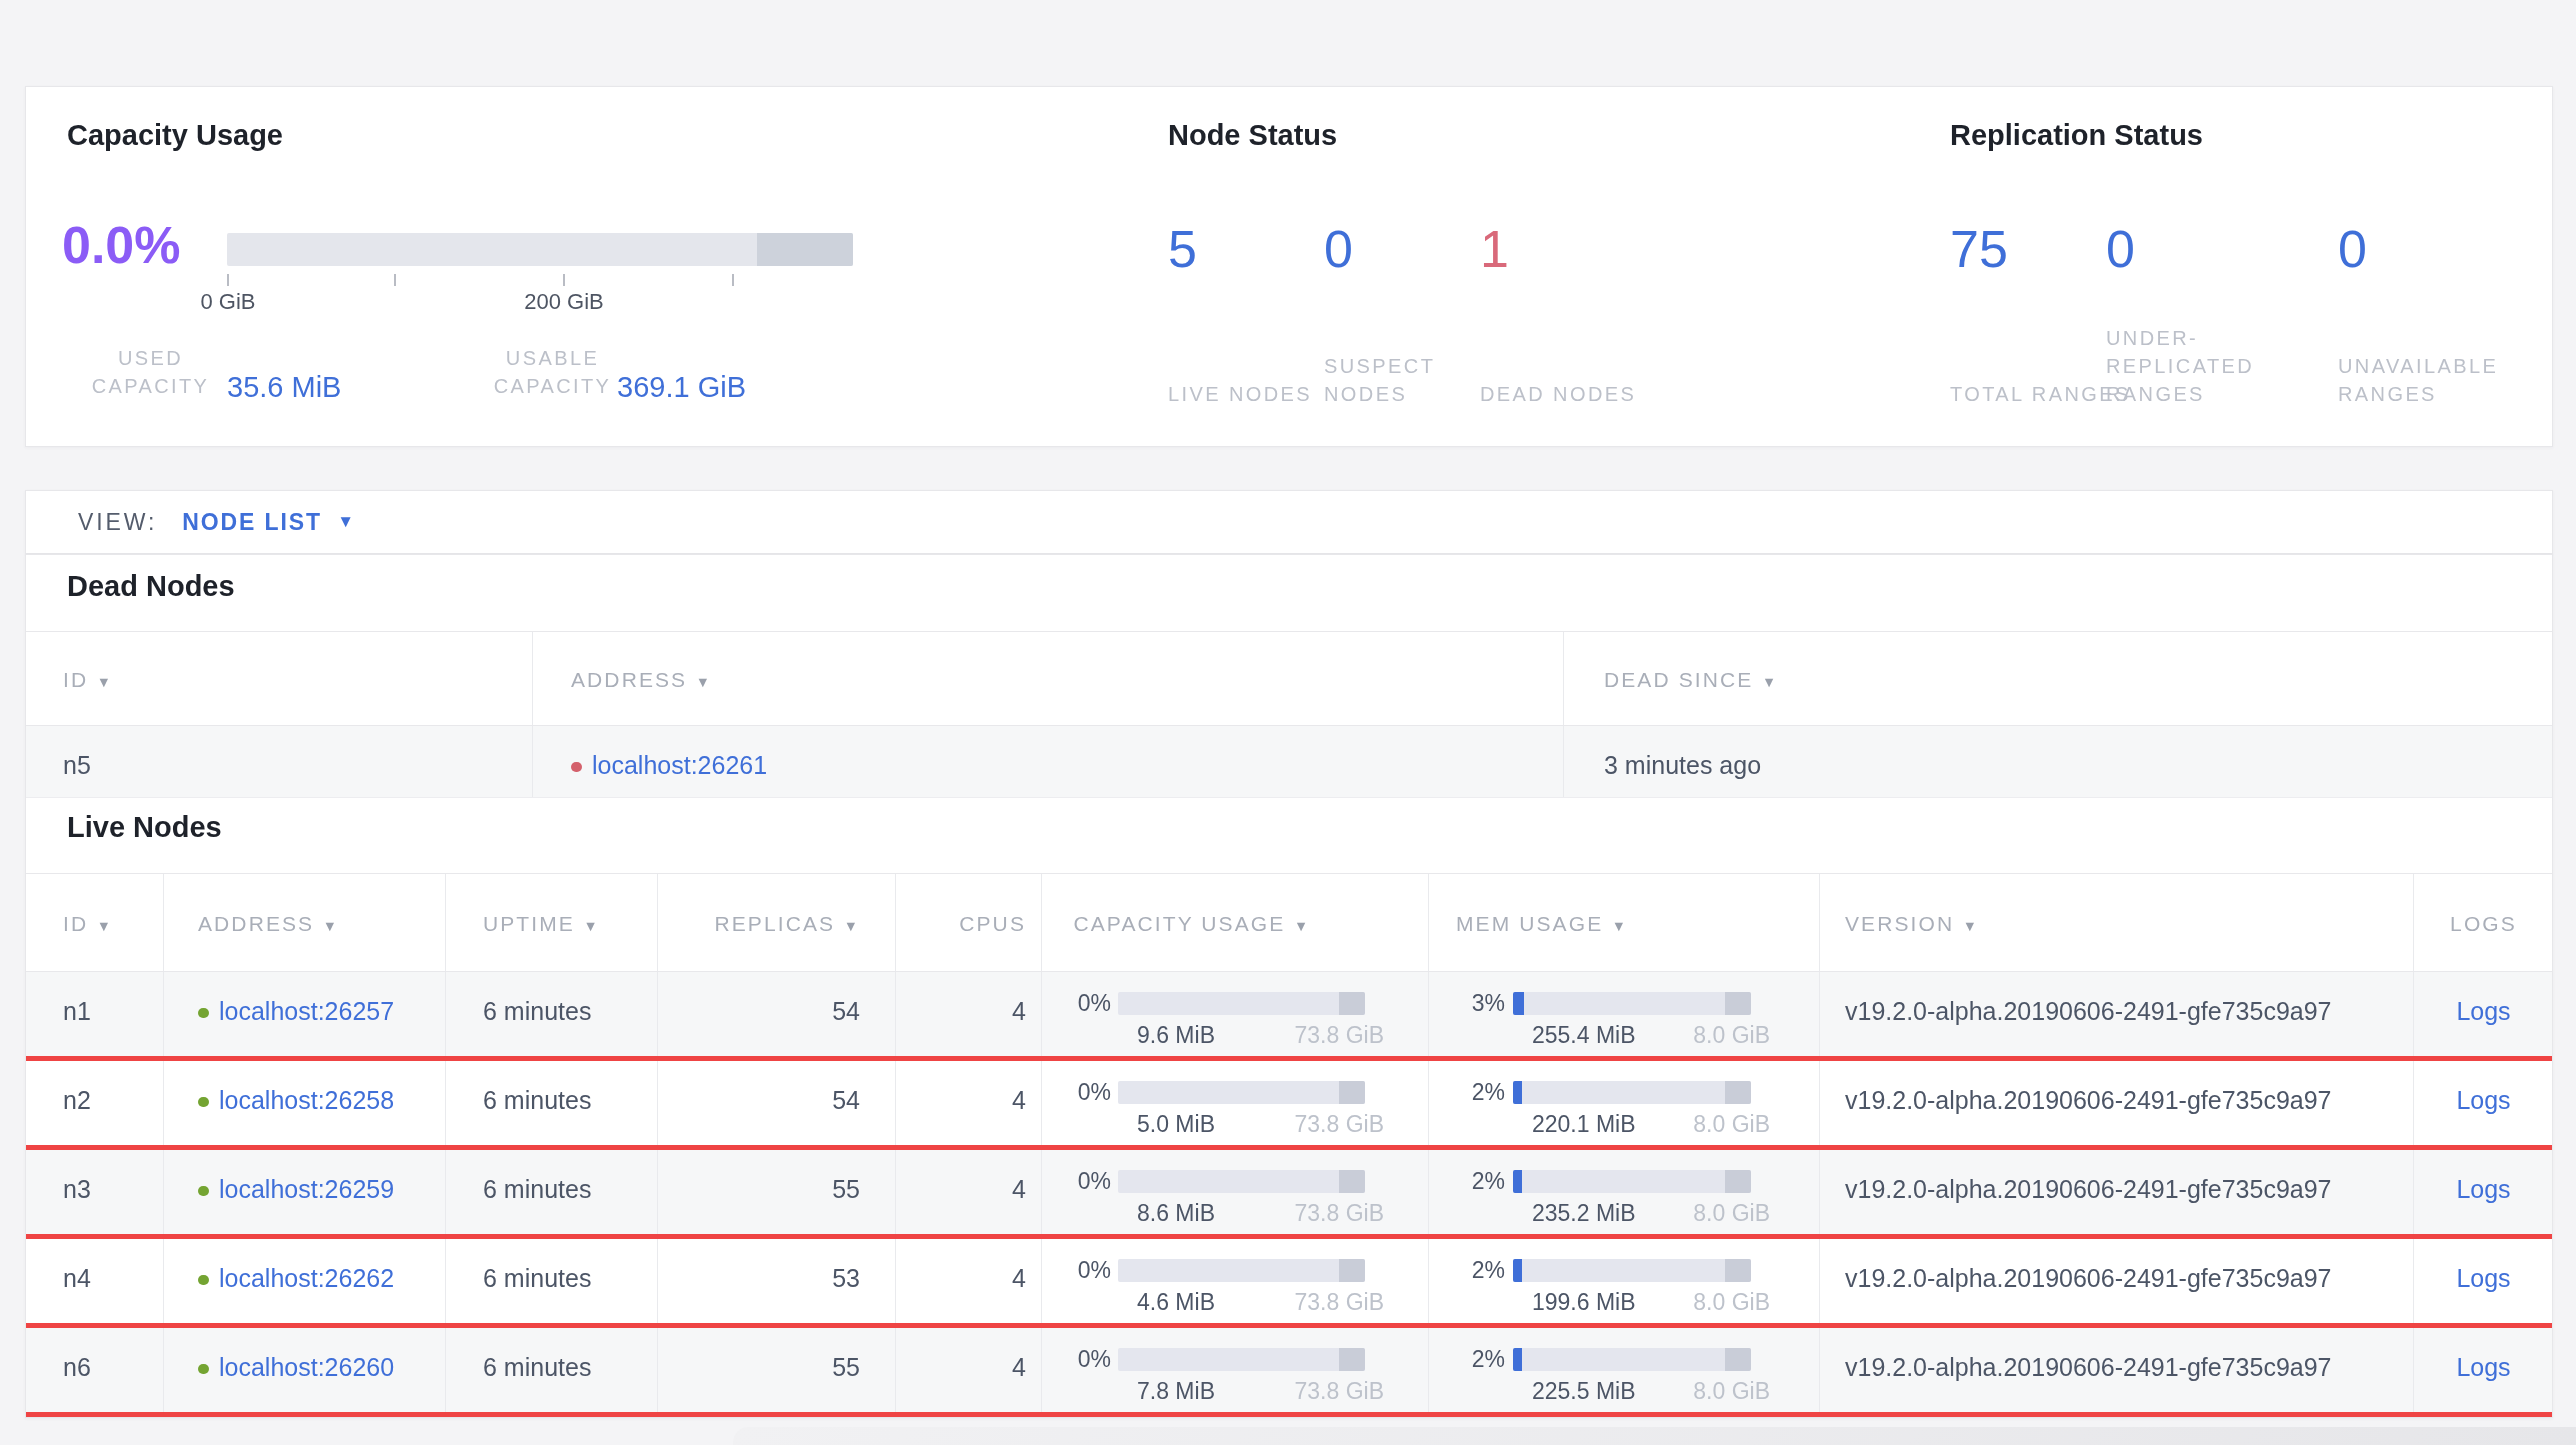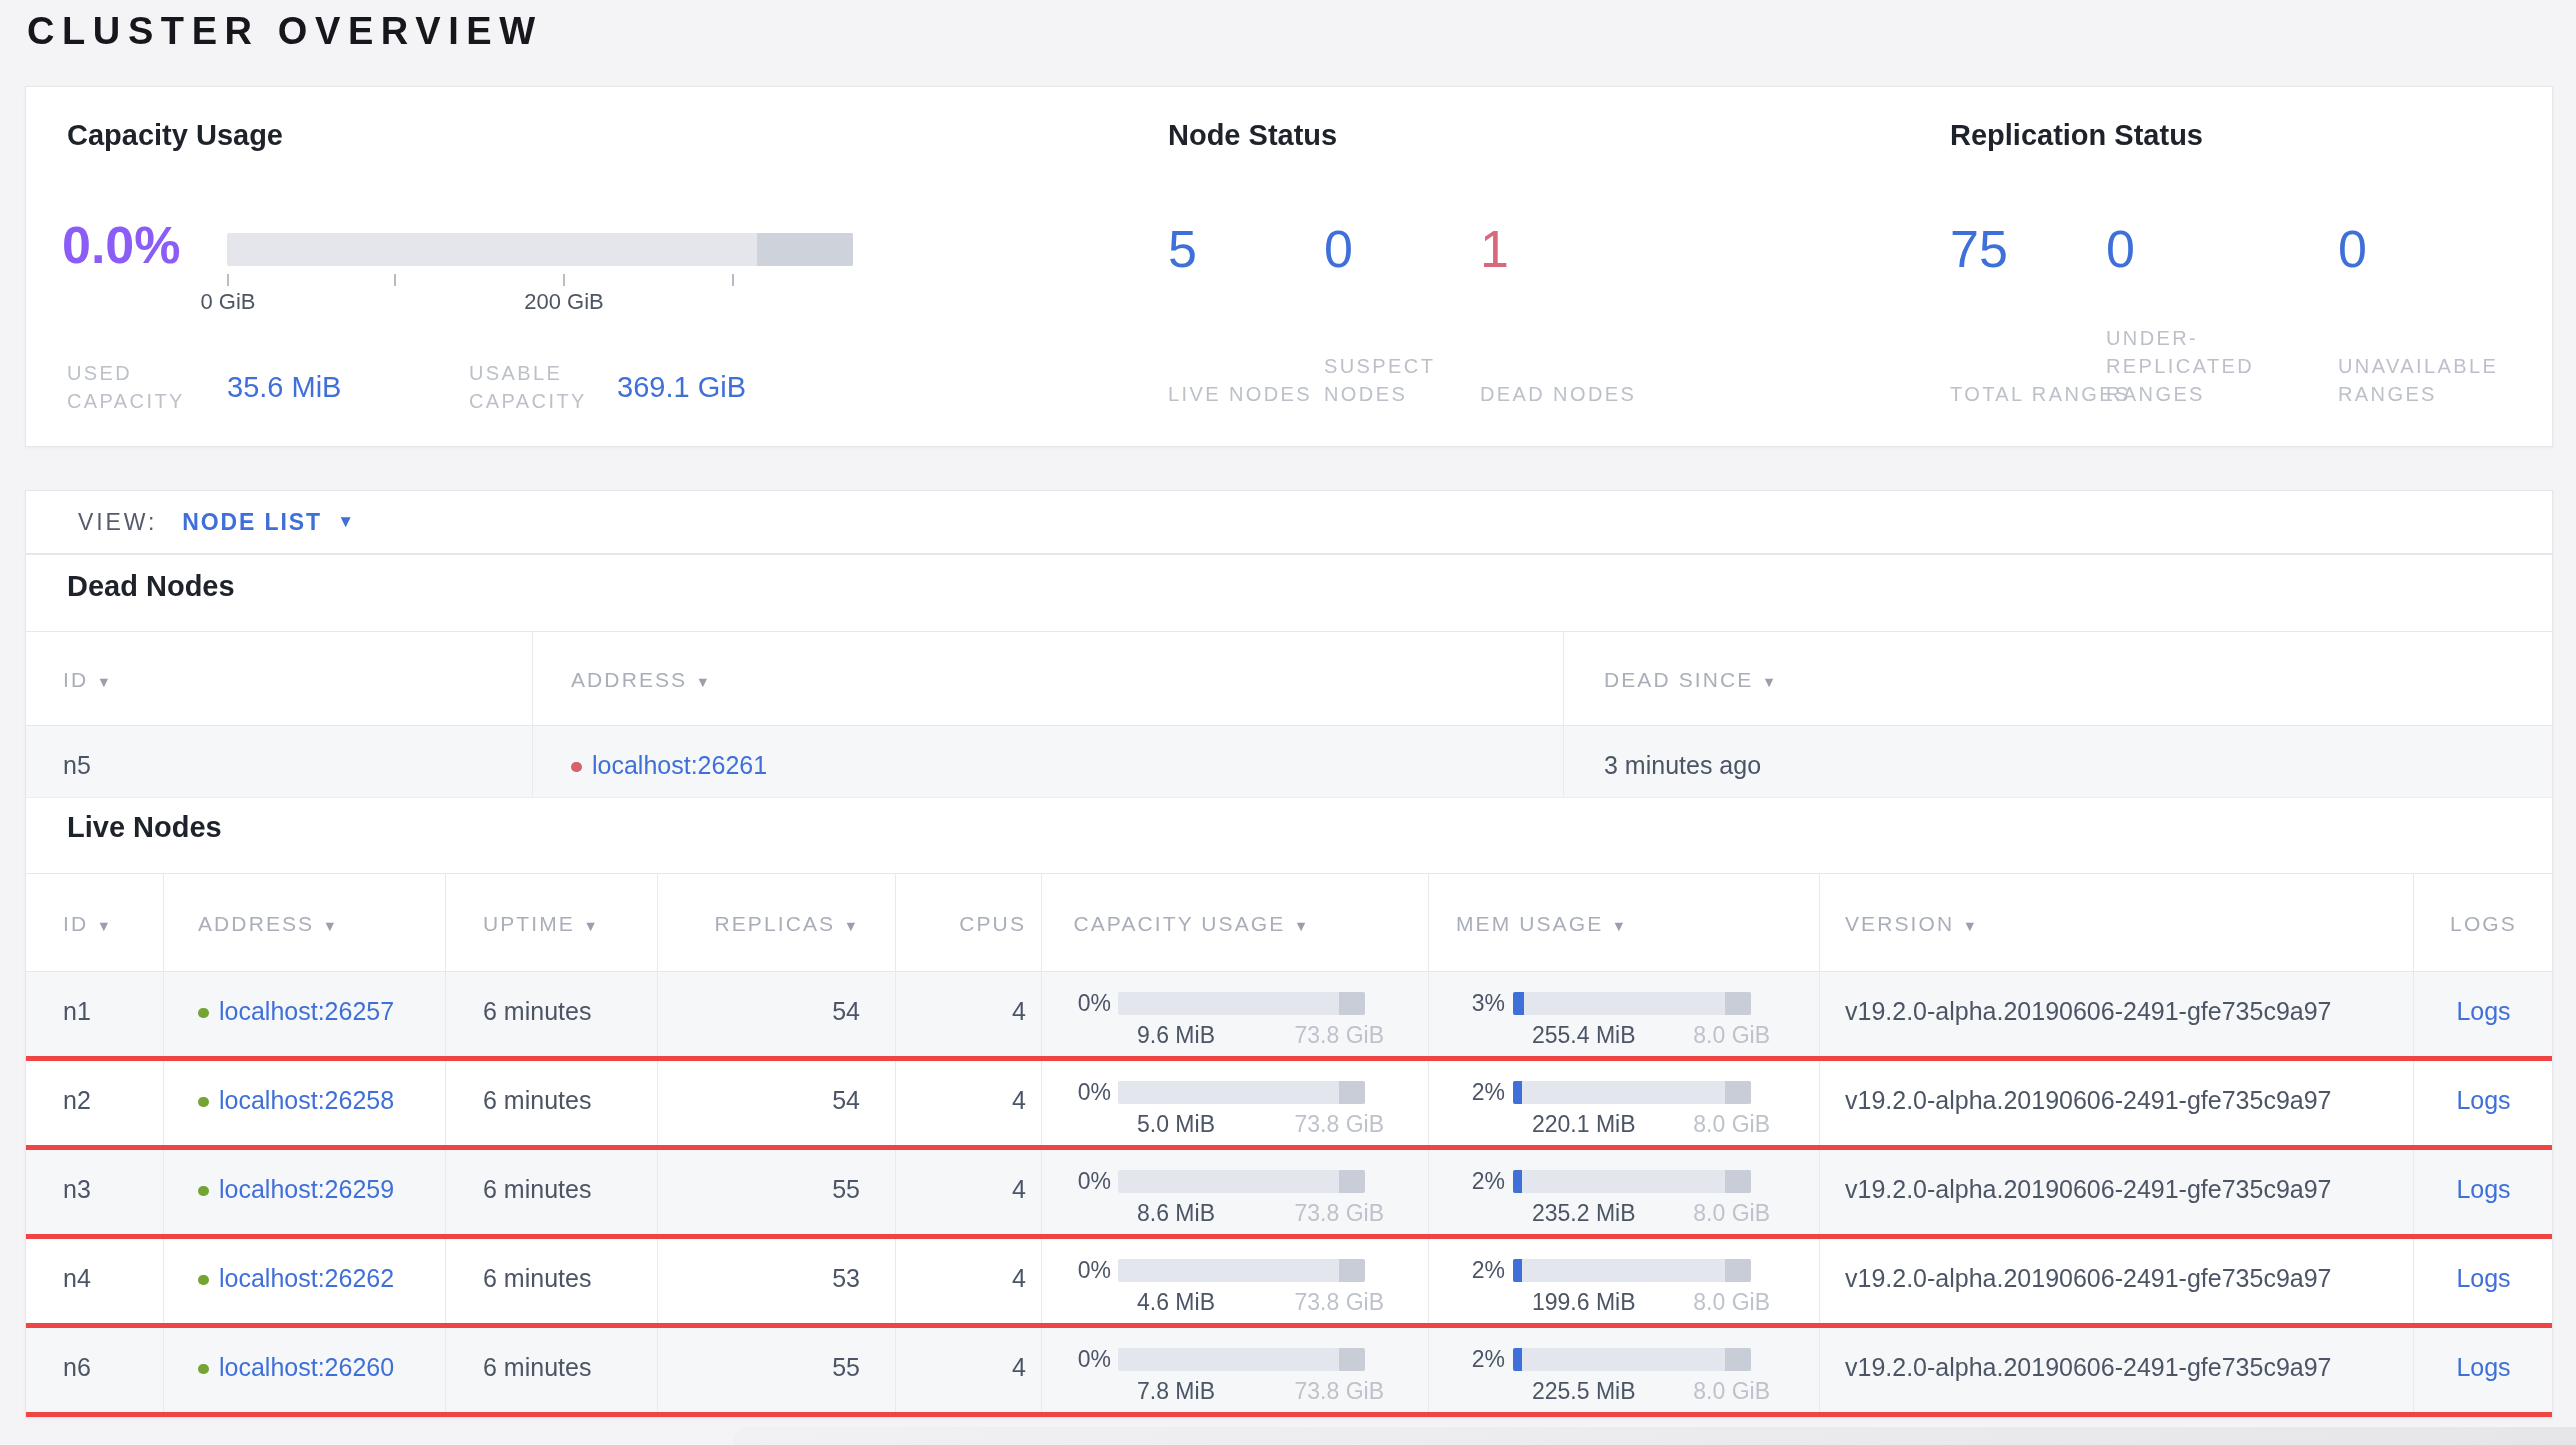--- a/index.html
+++ b/index.html
@@ -21,22 +21,22 @@
   #cap-title{left:41px;} #node-title{left:1142px;} #repl-title{left:1924px;}
 
   #cap-pct{position:absolute;left:36px;top:132px;font-size:52px;font-weight:600;color:#8b5cf6;line-height:1;}
   #cap-bar{position:absolute;left:201px;top:146px;width:626px;height:33px;background:#e4e6ec;border-radius:1.9px;}
   #cap-bar .dark{position:absolute;right:0;top:0;width:96px;height:33px;background:#cdd2db;border-radius:0 1.9px 1.9px 0;}
   .tick{position:absolute;top:187px;width:1.9px;height:11.5px;background:#b9bcc4;}
   .tick.t0{left:201px}.tick.t1{left:368px}.tick.t2{left:537px}.tick.t3{left:706px}
   .tick-label{position:absolute;top:202px;font-size:22px;color:#4e5563;transform:translateX(-50%);white-space:nowrap;}
   .tick-label.l0{left:202px}.tick-label.l200{left:538px}
 
-  .kv-label{position:absolute;bottom:31px;width:167px;font-size:20px;letter-spacing:2.4px;
-    color:#bcc0c9;line-height:28px;}
+  .kv-label{position:absolute;bottom:46px;width:167px;font-size:20px;letter-spacing:2.4px;
+    color:#bcc0c9;line-height:28px;text-align:center;}
   #used-label{left:41px;} #usable-label{left:443px;}
   .kv-value{position:absolute;bottom:42px;font-size:29px;font-weight:500;color:#3f6fd8;}
   #used-value{left:201px;} #usable-value{left:591px;}
 
   .stat{position:absolute;top:0;bottom:0;width:186px;}
   .stat.ns.s0{left:1142px}.stat.ns.s1{left:1298px}.stat.ns.s2{left:1454px}
   .stat.rs.s0{left:1924px}.stat.rs.s1{left:2080px}.stat.rs.s2{left:2312px}
   .stat-value{position:absolute;top:136px;font-size:52px;font-weight:500;color:#3f6fd8;line-height:1;}
   .stat-value.red{color:#d9697a;}
   .stat-label{position:absolute;bottom:38px;width:186px;font-size:20px;letter-spacing:2.4px;
@@ -111,21 +111,20 @@
   .r2 .tot{color:#bdc2cb;margin-left:35px;}
 
   #bottom-blob{position:absolute;left:733px;top:1427px;width:1843px;height:18px;
     background:linear-gradient(120deg,#f1f1f3,#e6e6e9);border-radius:15.3px 0 0 0;}
 </style>
 </head>
 <body>
 
 <div class="canvas">
 
-  <h1 id="page-title">CLUSTER OVERVIEW</h1>
 
   <section class="card" id="summary-card">
     <h2 class="sec-title" id="cap-title">Capacity Usage</h2>
     <div id="cap-pct">0.0%</div>
     <div id="cap-bar">
       <div class="dark"></div>
     </div>
     <div class="tick t0"></div>
     <div class="tick t1"></div>
     <div class="tick t2"></div>

